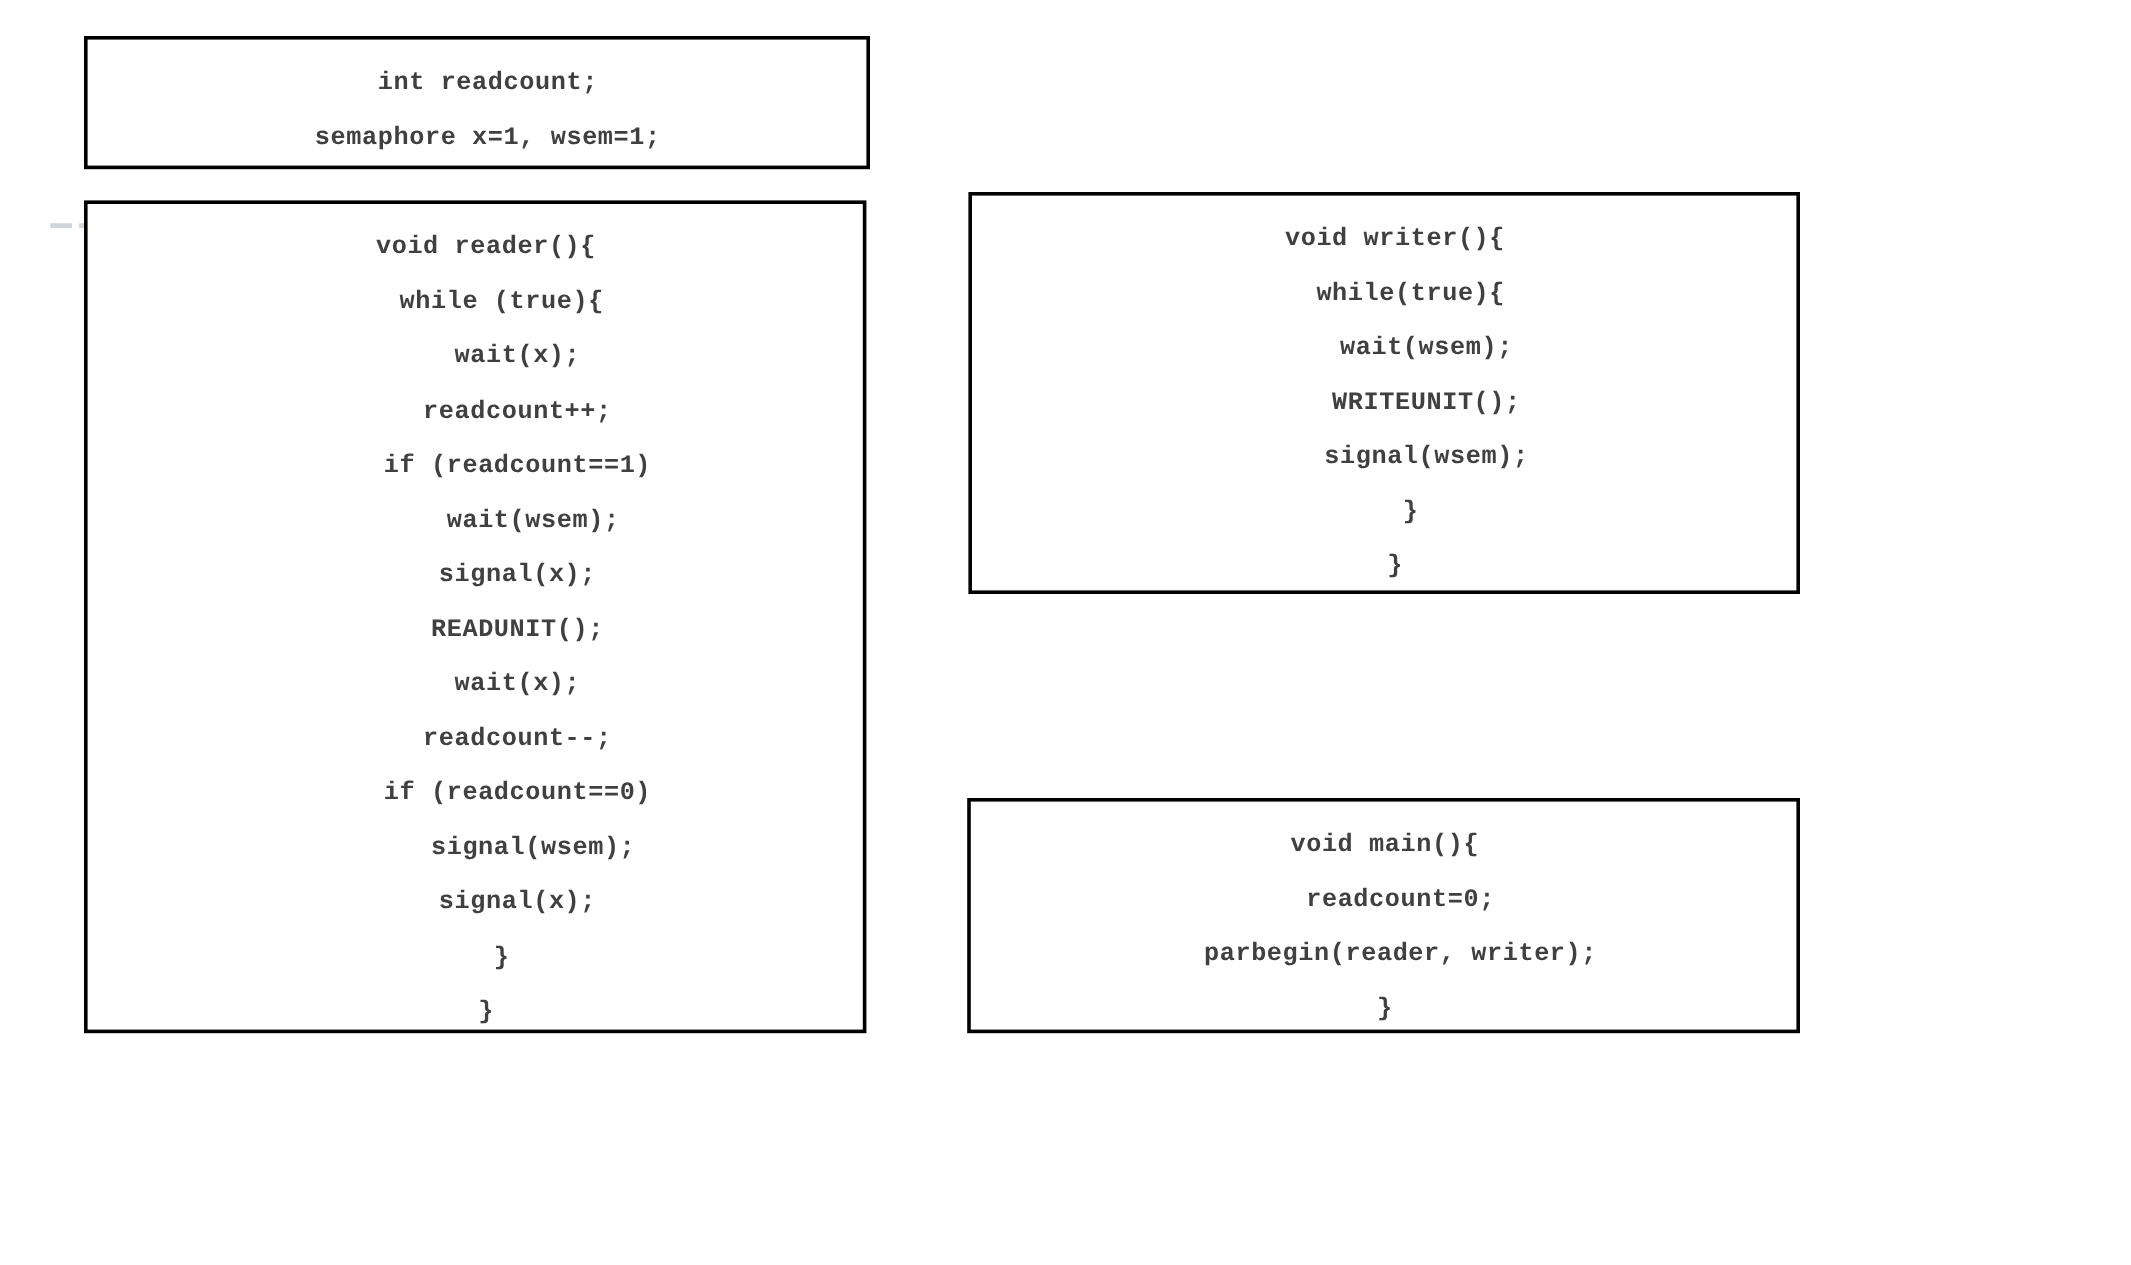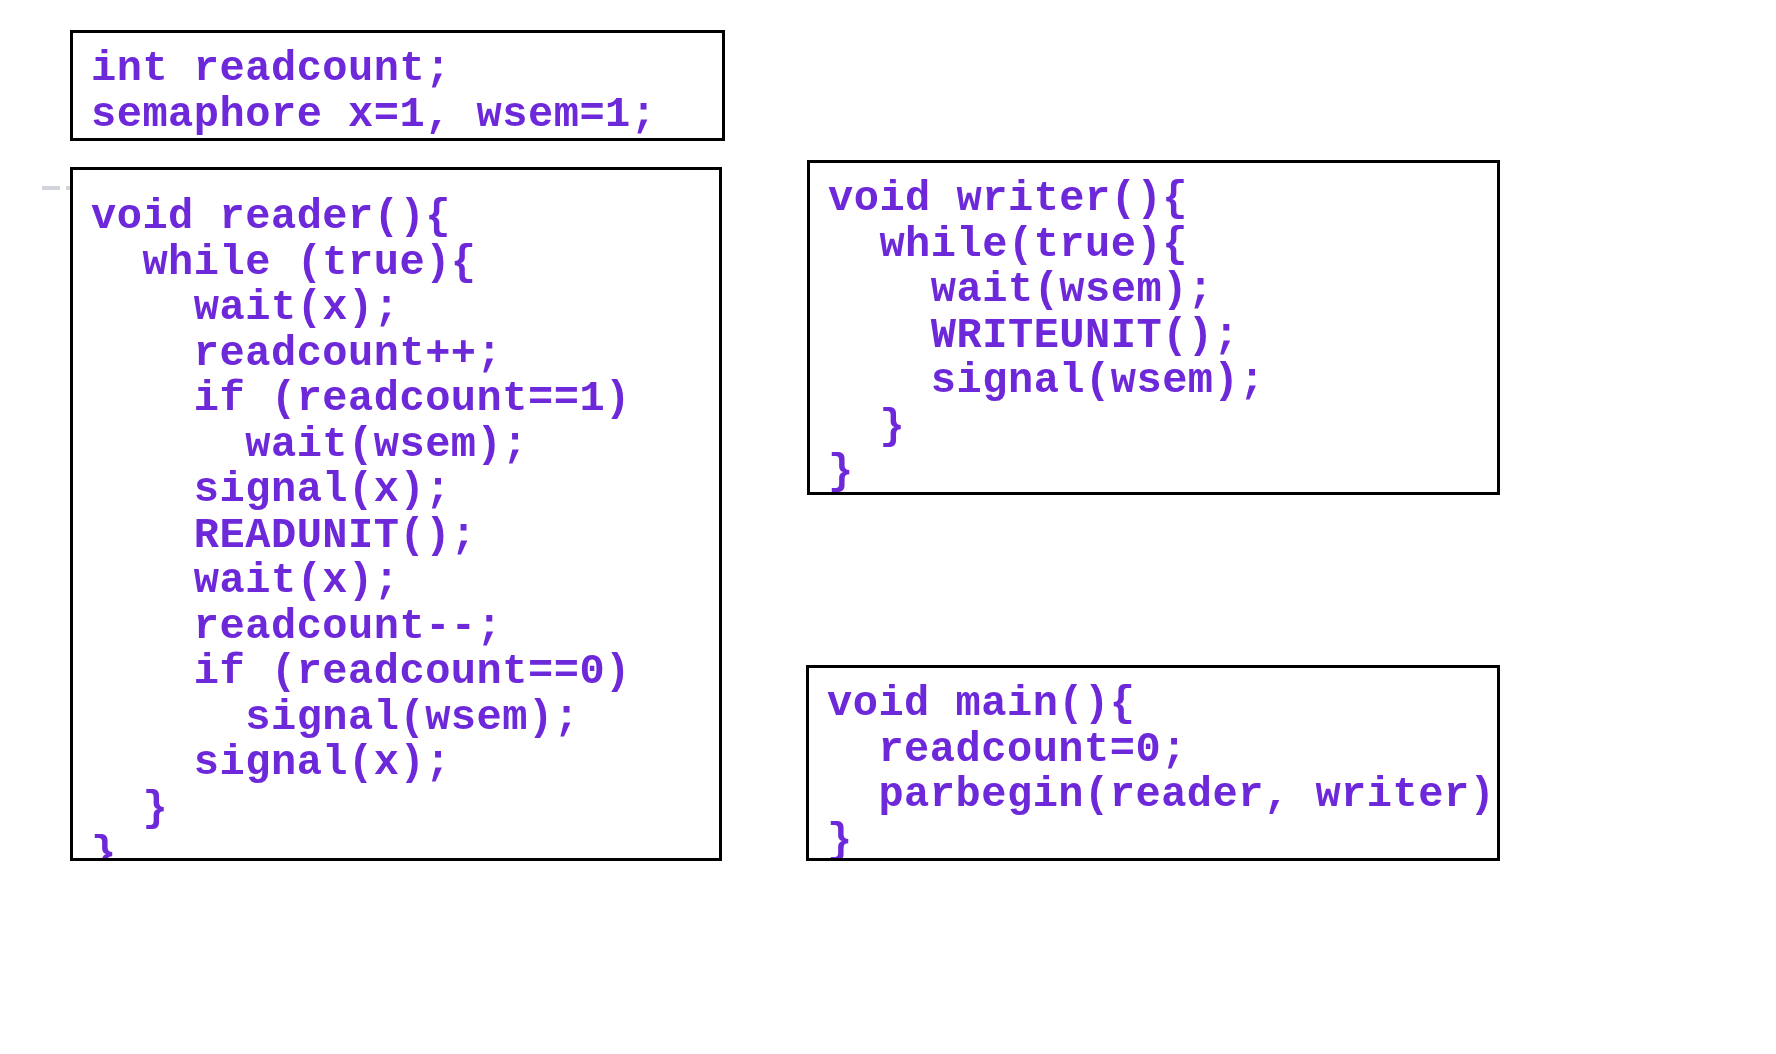--- a/index.html
+++ b/index.html
@@ -31,46 +31,47 @@
     border: 3px solid #000000;
     box-sizing: border-box;
     overflow: hidden;
   }
 
   .code-lines {
     margin: 0;
     padding: 0;
     font-family: "Liberation Mono", "DejaVu Sans Mono", monospace;
     font-weight: bold;
-    font-size: 42px;
+    font-size: 21px;
     line-height: 45.5px;
-    color: #6d28d9;
+    color: #404040;
     white-space: pre;
     letter-spacing: 0.5px;
+    text-align: center;
   }
 
   
   #box-declarations {
     left: 70px;
     top: 30px;
     width: 655px;
     height: 111px;
   }
   #box-declarations .code-lines {
     padding: 14px 0 0 18px;
   }
 
   #box-reader {
     left: 70px;
     top: 167px;
     width: 652px;
     height: 694px;
   }
   #box-reader .code-lines {
-    padding: 25px 0 0 18px;
+    padding: 14px 0 0 18px;
   }
 
   #box-writer {
     left: 807px;
     top: 160px;
     width: 693px;
     height: 335px;
   }
   #box-writer .code-lines {
     padding: 14px 0 0 18px;

